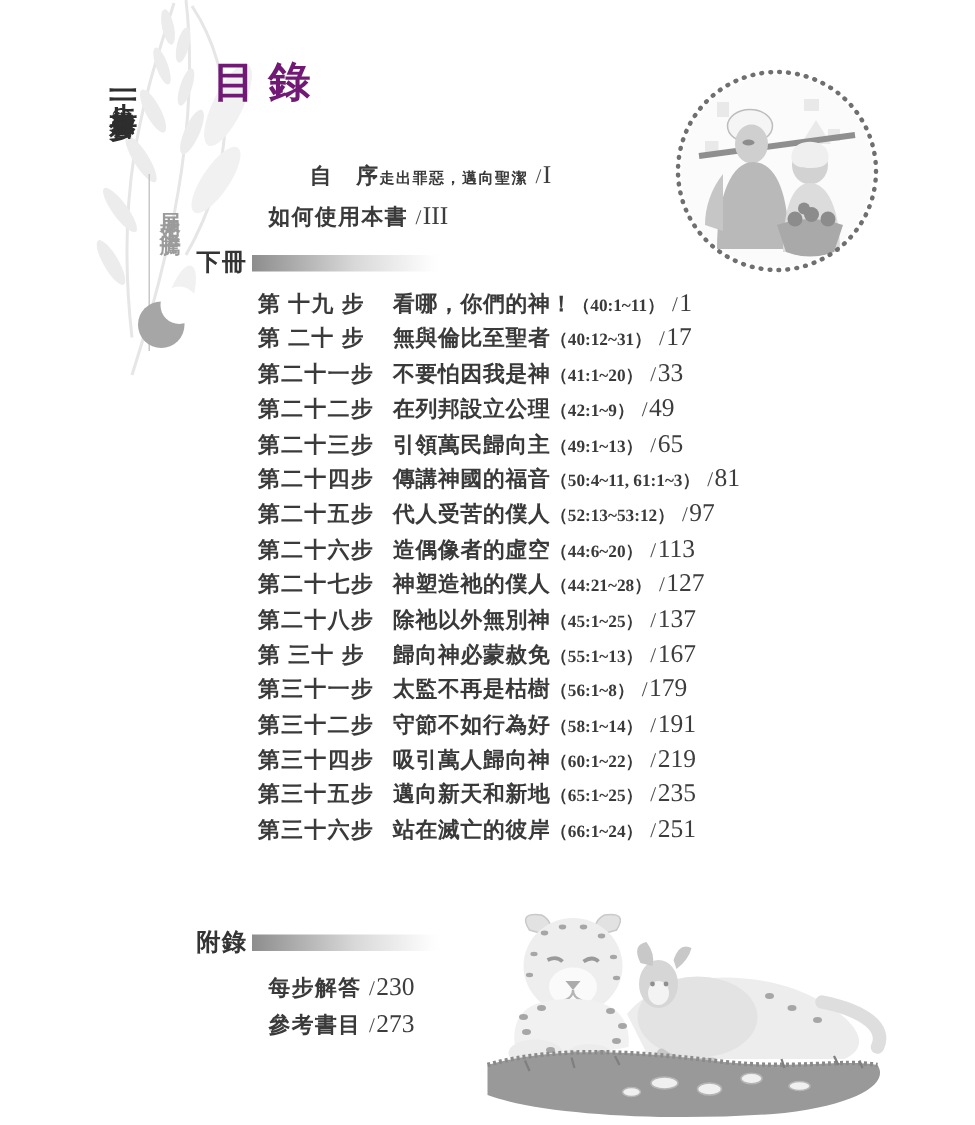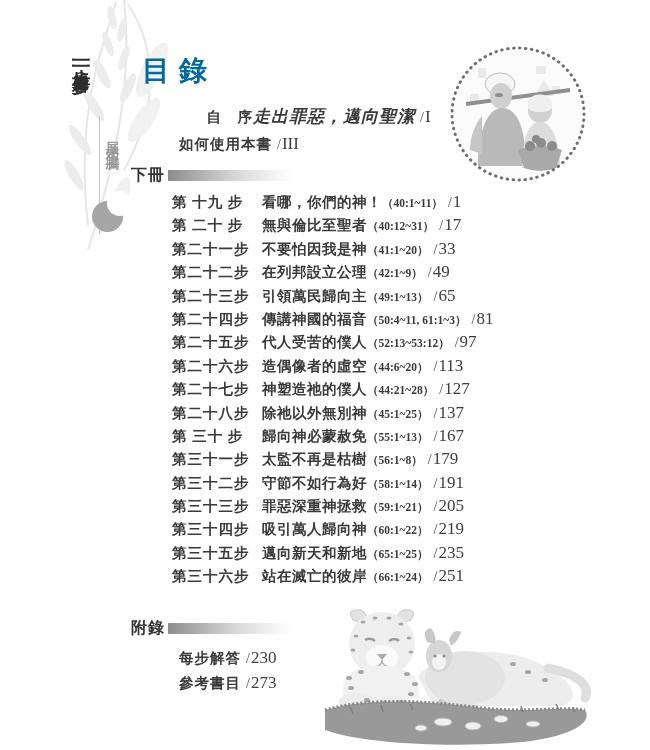--- a/index.html
+++ b/index.html
@@ -14,31 +14,31 @@
   .series .sub{font-size:14.5px;letter-spacing:1px;}
   .series .vol{font-size:13px;letter-spacing:0;}
   .vline{left:99px;top:116px;width:1px;height:118px;background:#c8c8c8;}
   .tagline{left:103px;top:130px;writing-mode:vertical-rl;color:#9b9b9b;
            font-size:14px;letter-spacing:5px;font-weight:bold;}
   .moon{left:92px;top:201px;width:31px;height:31px;border-radius:50%;background:#a6a6a6;}
   .moon::after{content:'';position:absolute;right:-9px;top:-10px;width:25px;height:25px;
                border-radius:50%;background:#fff;}
 
   
-  .page-title{left:142px;top:52px;font-size:28px;letter-spacing:9px;font-weight:600;color:#0369a1;}
+  .page-title{left:142px;top:36px;font-size:28px;letter-spacing:9px;font-weight:600;color:#701a75;}
   .sec-head{display:flex;align-items:center;white-space:nowrap;}
   .sec-label{font-size:16px;font-weight:bold;letter-spacing:1px;color:#343434;}
   .sec-bar{display:inline-block;width:126px;height:11px;margin-left:3px;
            background:linear-gradient(to right,#8d8d8d,#d9d9d9 55%,#fdfdfd 95%,#fff);}
   #vol-head{left:131px;top:165px;}
   #app-head{left:131px;top:618px;}
 
   .fm-row{height:27px;line-height:27px;white-space:nowrap;}
   .fm-label{display:inline-block;min-width:74px;font-size:14.5px;font-weight:bold;letter-spacing:1px;text-align:right;}
-  .fm-title{font-size:17px;font-weight:bold;letter-spacing:1px;font-style:italic;}
+  .fm-title{font-size:10px;font-weight:bold;letter-spacing:1px;}
   #front-matter-list{left:179px;top:103px;}
 
   #step-list{left:172px;top:190px;}
   .toc-row{height:23.4px;line-height:23.4px;white-space:nowrap;}
   .step-num{display:inline-block;width:90px;font-size:14.5px;font-weight:bold;letter-spacing:1px;}
   .step-title{font-size:14.5px;font-weight:bold;letter-spacing:0.5px;text-align:right;}
   .step-ref{font-size:11.5px;font-weight:bold;letter-spacing:0;}
   .sep{font-size:14px;color:#4a4a4a;margin-left:5px;}
   .pnum{font-size:17px;color:#3d3d3d;margin-left:1px;}
 
@@ -136,21 +136,20 @@
       <div class="toc-row"><span class="step-num">第二十二步</span><span class="step-title">在列邦設立公理</span><span class="step-ref">（42:1~9）</span><span class="sep">/</span><span class="pnum">49</span></div>
       <div class="toc-row"><span class="step-num">第二十三步</span><span class="step-title">引領萬民歸向主</span><span class="step-ref">（49:1~13）</span><span class="sep">/</span><span class="pnum">65</span></div>
       <div class="toc-row"><span class="step-num">第二十四步</span><span class="step-title">傳講神國的福音</span><span class="step-ref">（50:4~11, 61:1~3）</span><span class="sep">/</span><span class="pnum">81</span></div>
       <div class="toc-row"><span class="step-num">第二十五步</span><span class="step-title">代人受苦的僕人</span><span class="step-ref">（52:13~53:12）</span><span class="sep">/</span><span class="pnum">97</span></div>
       <div class="toc-row"><span class="step-num">第二十六步</span><span class="step-title">造偶像者的虛空</span><span class="step-ref">（44:6~20）</span><span class="sep">/</span><span class="pnum">113</span></div>
       <div class="toc-row"><span class="step-num">第二十七步</span><span class="step-title">神塑造祂的僕人</span><span class="step-ref">（44:21~28）</span><span class="sep">/</span><span class="pnum">127</span></div>
       <div class="toc-row"><span class="step-num">第二十八步</span><span class="step-title">除祂以外無別神</span><span class="step-ref">（45:1~25）</span><span class="sep">/</span><span class="pnum">137</span></div>
       <div class="toc-row"><span class="step-num">第 三十 步</span><span class="step-title">歸向神必蒙赦免</span><span class="step-ref">（55:1~13）</span><span class="sep">/</span><span class="pnum">167</span></div>
       <div class="toc-row"><span class="step-num">第三十一步</span><span class="step-title">太監不再是枯樹</span><span class="step-ref">（56:1~8）</span><span class="sep">/</span><span class="pnum">179</span></div>
       <div class="toc-row"><span class="step-num">第三十二步</span><span class="step-title">守節不如行為好</span><span class="step-ref">（58:1~14）</span><span class="sep">/</span><span class="pnum">191</span></div>
-      <div class="toc-row"><span class="step-num">第三十三步</span><span class="step-title">罪惡深重神拯救</span><span class="step-ref">（59:1~21）</span><span class="sep">/</span><span class="pnum">205</span></div>
       <div class="toc-row"><span class="step-num">第三十四步</span><span class="step-title">吸引萬人歸向神</span><span class="step-ref">（60:1~22）</span><span class="sep">/</span><span class="pnum">219</span></div>
       <div class="toc-row"><span class="step-num">第三十五步</span><span class="step-title">邁向新天和新地</span><span class="step-ref">（65:1~25）</span><span class="sep">/</span><span class="pnum">235</span></div>
       <div class="toc-row"><span class="step-num">第三十六步</span><span class="step-title">站在滅亡的彼岸</span><span class="step-ref">（66:1~24）</span><span class="sep">/</span><span class="pnum">251</span></div>
     </div>
 
   <div id="app-head" class="abs sec-head">
     <span class="sec-label">附錄</span>
     <span class="sec-bar"></span>
   </div>
   <div id="appendix-list" class="abs">

